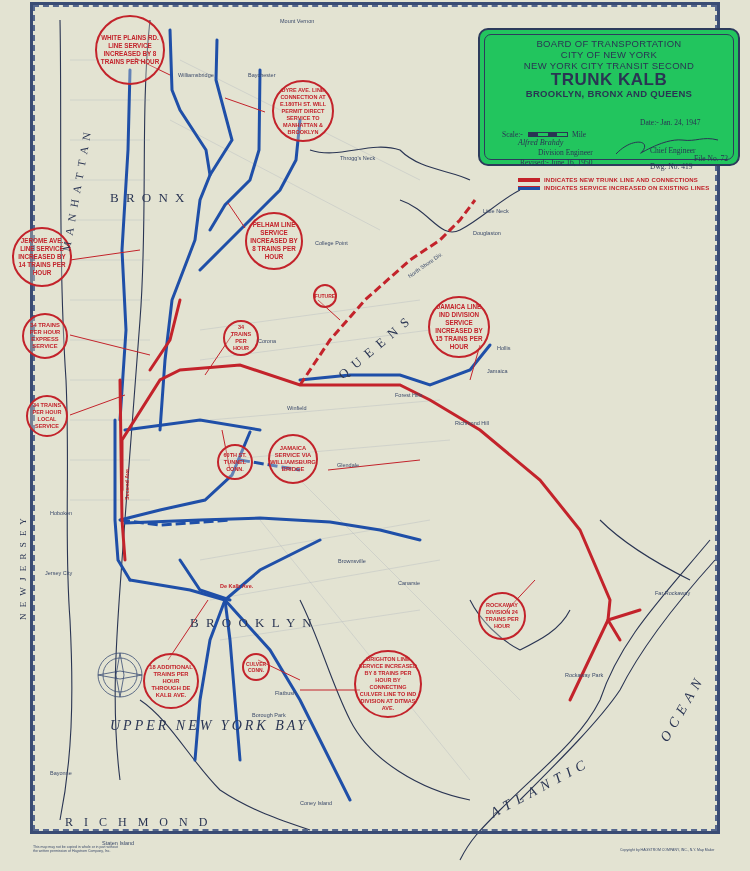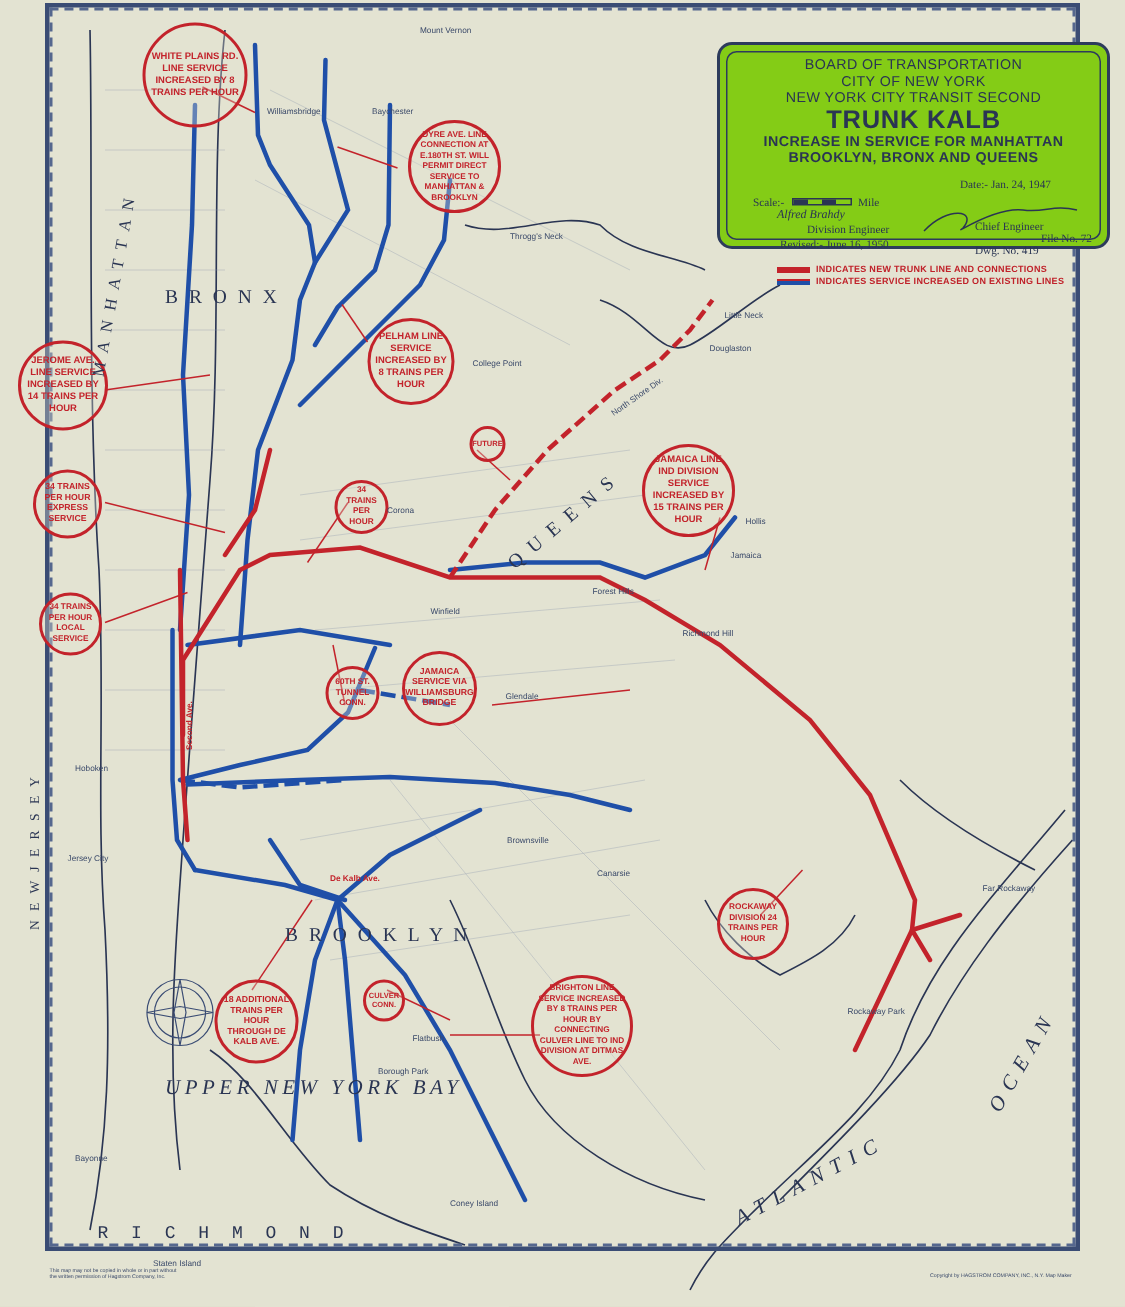--- a/index.html
+++ b/index.html
@@ -1,21 +1,21 @@
 <!DOCTYPE html>
 <html><head>
 <meta charset="utf-8">
 <style>
   html,body{margin:0;padding:0;}
   body{width:750px;height:871px;background:#dcdcc8;position:relative;overflow:hidden;font-family:"Liberation Sans",sans-serif;}
   .paper{position:absolute;left:0;top:0;width:750px;height:871px;background:#e3e3d2;}
   .frame{position:absolute;left:30px;top:2px;width:690px;height:832px;border:3px solid #3a4c74;box-sizing:border-box;}
   .frame-dash{position:absolute;border:2px dashed #55678e;box-sizing:border-box;}
   svg.map{position:absolute;left:0;top:0;}
-  .title-box{position:absolute;left:478px;top:28px;width:262px;height:138px;border:2px solid #2d3b5c;border-radius:10px;box-sizing:border-box;background:#84cc16;text-align:center;color:#2a3553;}
+  .title-box{position:absolute;left:478px;top:28px;width:262px;height:138px;border:2px solid #2d3b5c;border-radius:10px;box-sizing:border-box;background:#22c55e;text-align:center;color:#2a3553;}
   .title-box .inner{position:absolute;left:4px;top:4px;right:4px;bottom:4px;border:1px solid #2d3b5c;border-radius:7px;}
   .tb-line{font-size:9.5px;line-height:11px;letter-spacing:.3px;}
   .tb-big{font-size:17px;line-height:17px;font-weight:bold;letter-spacing:.5px;}
   .tb-sub{font-size:9.5px;font-weight:bold;line-height:11px;letter-spacing:.3px;}
   .tb-small{position:absolute;font-family:"Liberation Serif",serif;font-size:7.5px;color:#2a3553;}
   .legend{position:absolute;left:518px;top:176px;font-size:6px;font-weight:bold;color:#c0222a;letter-spacing:.2px;}
   .legend-row{display:flex;align-items:center;height:8px;}
   .swatch{width:22px;height:4px;margin-right:4px;}
   .callout{position:absolute;border:2px solid #c3232b;border-radius:50%;box-sizing:border-box;display:flex;align-items:center;justify-content:center;text-align:center;color:#c3232b;font-weight:bold;font-size:6.3px;line-height:8px;background:rgba(227,227,210,.35);}
   .callout span{display:block;padding:0 3px;}
@@ -109,21 +109,20 @@
 <div class="frame"></div>
 <div class="frame-dash" style="left:33px;top:5px;width:684px;height:826px;"></div>
 
 <div class="title-box">
   <div class="inner"></div>
   <div style="padding-top:8px;">
     <div class="tb-line">BOARD OF TRANSPORTATION</div>
     <div class="tb-line">CITY OF NEW YORK</div>
     <div class="tb-line">NEW YORK CITY TRANSIT SECOND</div>
     <div class="tb-big">TRUNK KALB</div>
-    <div class="tb-sub" style="margin-top:1px;">INCREASE IN SERVICE FOR MANHATTAN</div>
     <div class="tb-sub">BROOKLYN, BRONX AND QUEENS</div>
   </div>
   <span class="tb-small" style="left:22px;top:100px;">Scale:-</span>
   <span style="position:absolute;left:48px;top:102px;width:38px;height:3px;border:1px solid #2a3553;background:linear-gradient(90deg,#2a3553 25%,transparent 25%,transparent 50%,#2a3553 50%,#2a3553 75%,transparent 75%);"></span>
   <span class="tb-small" style="left:92px;top:100px;">Mile</span>
   <span class="tb-small" style="left:38px;top:108px;font-style:italic;font-size:8px;">Alfred Brahdy</span>
   <span class="tb-small" style="left:42px;top:118px;margin-left:16px;">Division Engineer</span>
   <span class="tb-small" style="left:40px;top:128px;">Revised:- June 16, 1950</span>
   <span class="tb-small" style="left:160px;top:88px;">Date:- Jan. 24, 1947</span>
   <svg style="position:absolute;left:132px;top:102px;" width="110" height="28">
@@ -188,21 +187,21 @@
     <span>CULVER CONN.</span>
   </div>
 <div class="callout" style="left:354px;top:650px;width:68px;height:68px;font-size:5.5px;line-height:7px;">
     <span>BRIGHTON LINE SERVICE INCREASED BY 8 TRAINS PER HOUR BY CONNECTING CULVER LINE TO IND DIVISION AT DITMAS AVE.</span>
   </div>
 
 <div class="boro" style="left:110px;top:190px;">B R O N X</div>
 <div class="boro" style="left:60px;top:250px;transform:rotate(-80deg);transform-origin:left top;font-size:11px;">M A N H A T T A N</div>
 <div class="boro" style="left:330px;top:340px;transform:rotate(-40deg);">Q U E E N S</div>
 <div class="boro" style="left:190px;top:615px;">B R O O K L Y N</div>
-<div class="boro" style="left:65px;top:815px;font-size:12px;letter-spacing:4px;font-family:Liberation Mono, monospace;">R I C H M O N D</div>
+<div class="boro" style="left:65px;top:815px;font-size:12px;letter-spacing:4px;">R I C H M O N D</div>
 <div class="boro" style="left:18px;top:620px;transform:rotate(-90deg);transform-origin:left top;font-size:9px;">N E W   J E R S E Y</div>
 <div class="ocean" style="left:485px;top:780px;transform:rotate(-28deg);">ATLANTIC</div>
 <div class="ocean" style="left:645px;top:700px;transform:rotate(-60deg);">OCEAN</div>
 <div class="ocean" style="left:110px;top:718px;font-size:14px;letter-spacing:3px;">UPPER  NEW  YORK  BAY</div>
 
 <div class="place" style="left:280px;top:18px;">Mount Vernon</div>
 <div class="place" style="left:178px;top:72px;">Williamsbridge</div>
 <div class="place" style="left:248px;top:72px;">Baychester</div>
 <div class="place" style="left:340px;top:155px;">Throgg's Neck</div>
 <div class="place" style="left:315px;top:240px;">College Point</div>

